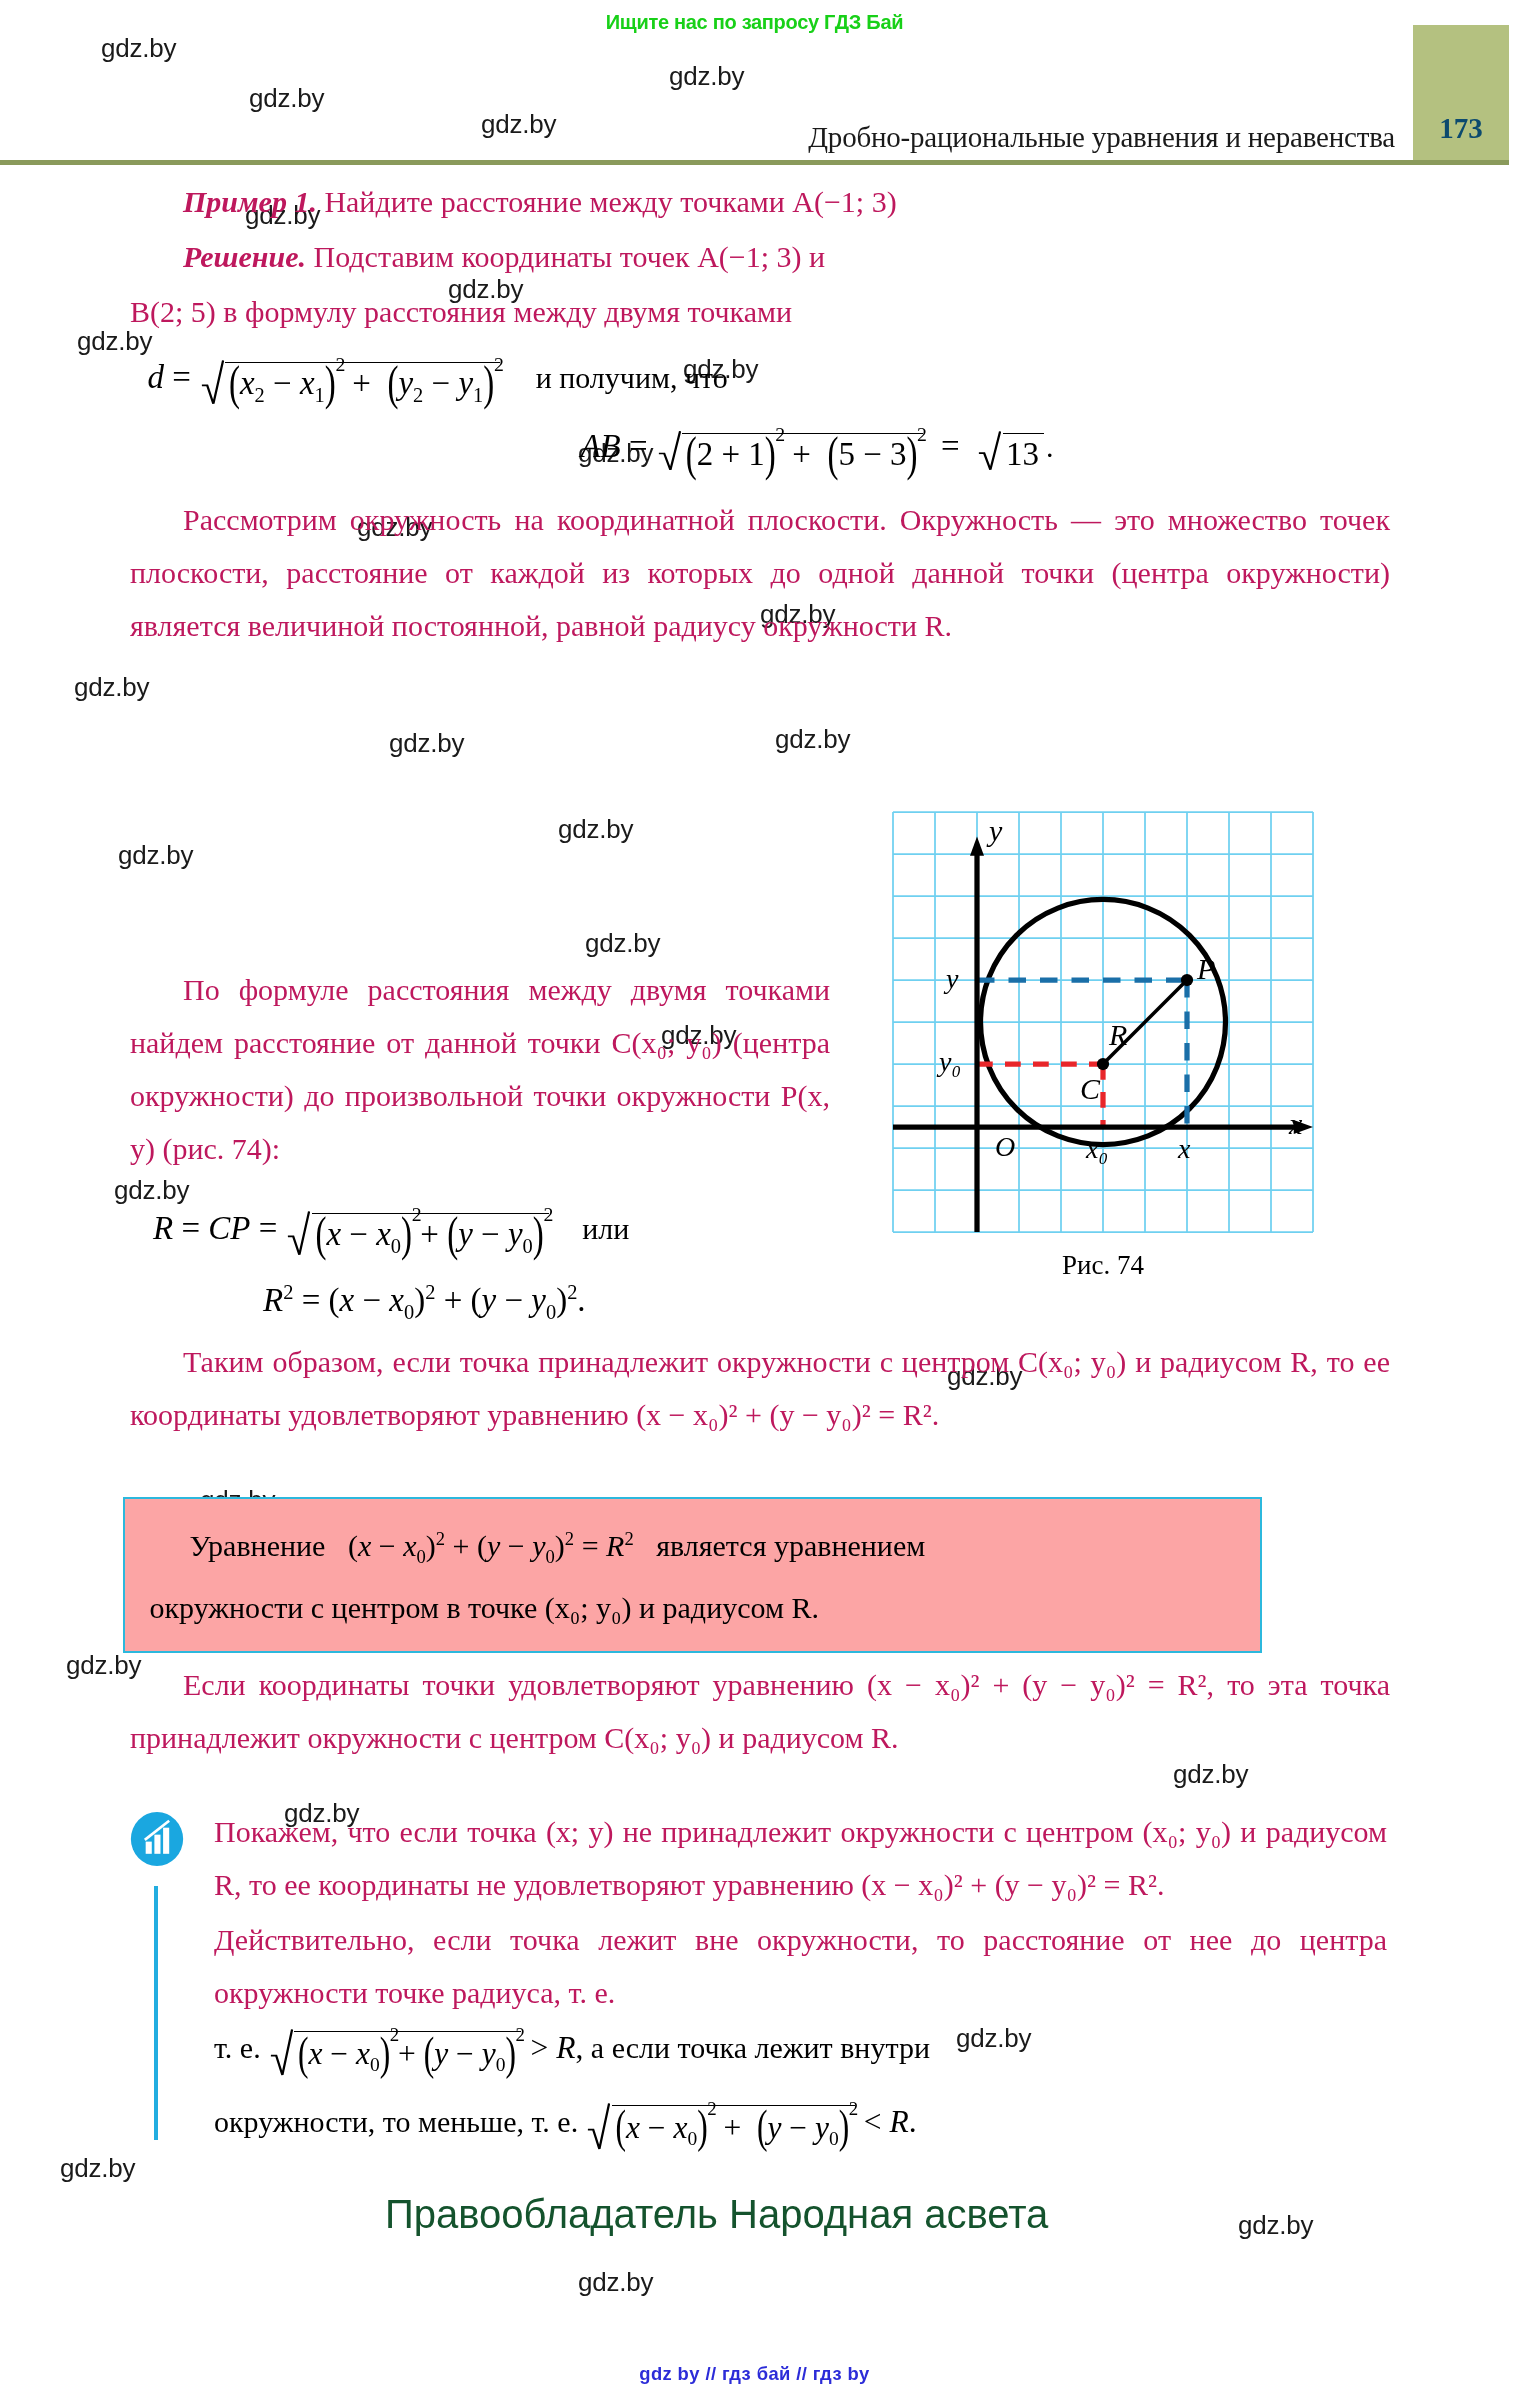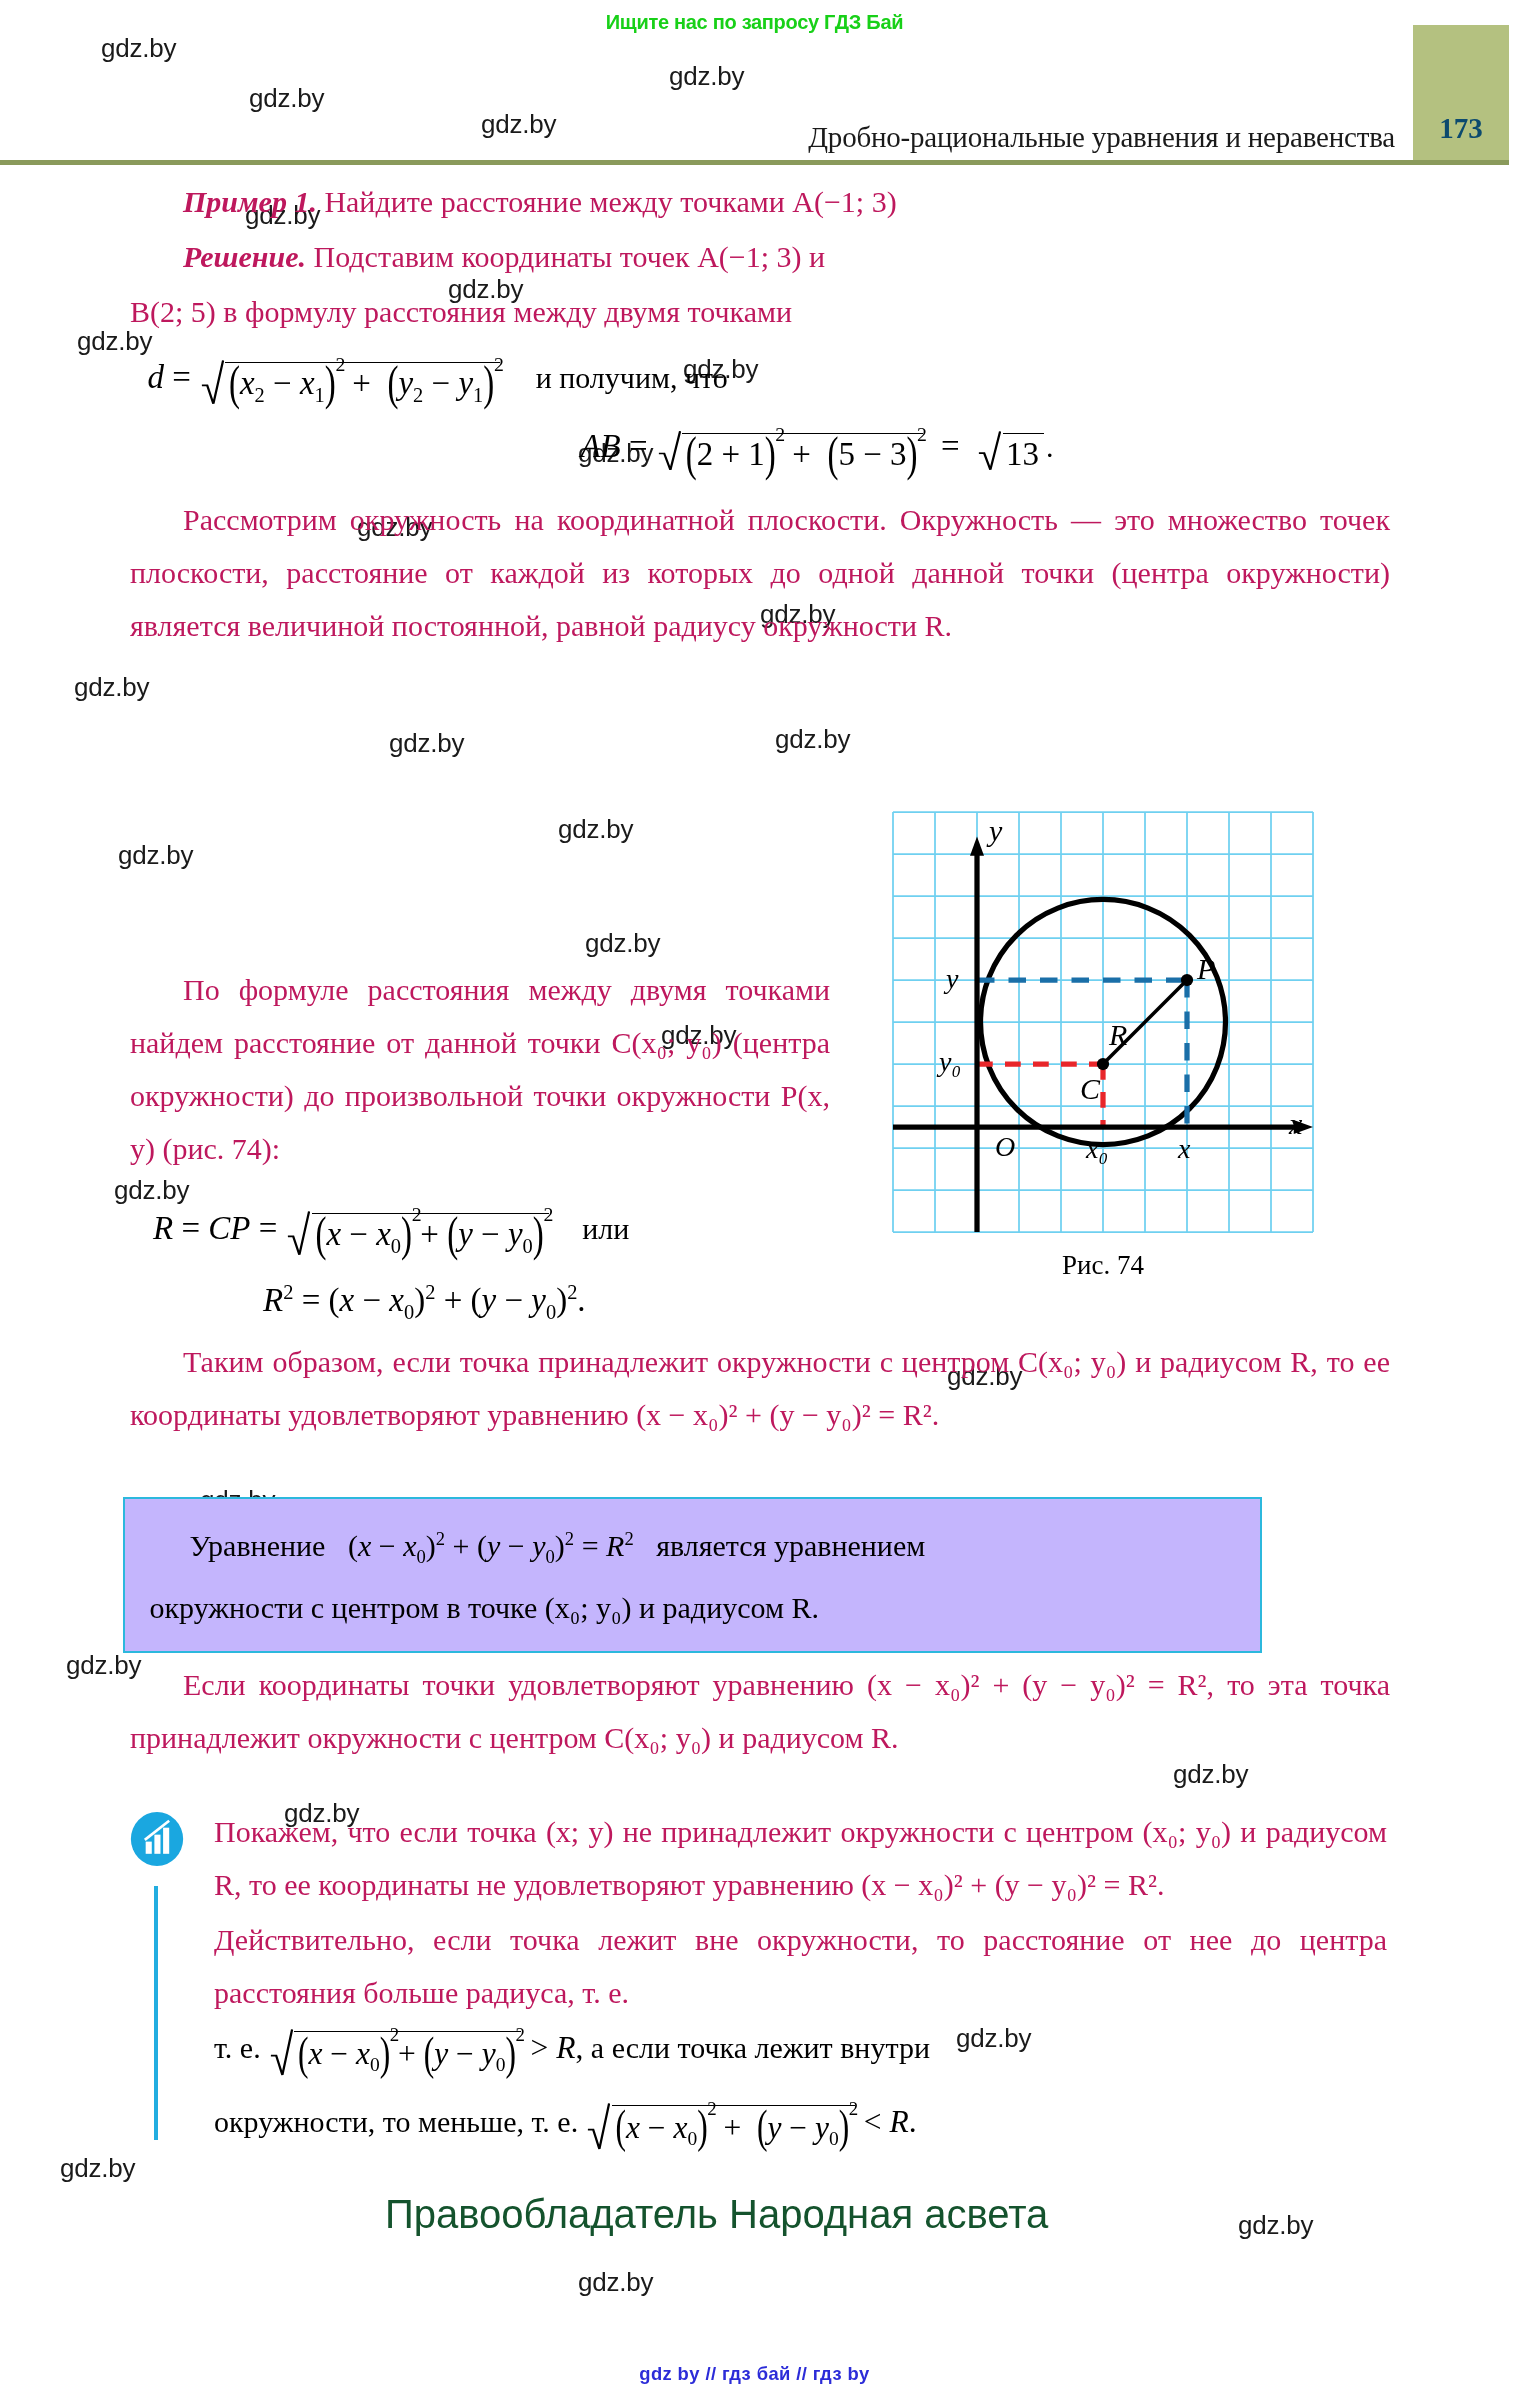--- a/index.html
+++ b/index.html
@@ -192,21 +192,21 @@
   }
 
   
   .callout {
     position: absolute;
     left: 123px;
     top: 1497px;
     width: 1139px;
     box-sizing: border-box;
     border: 2.6px solid #2cb8dd;
-    background: #c4b5fd;
+    background: #fca5a5;
     padding: 14px 24.5px 17.5px 24.5px;
   }
   .callout p {
     margin: 0;
     font-size: 30px;
     line-height: 51px;
     text-align: justify;
   }
   .callout p.first { text-indent: 40px; }
 
@@ -463,21 +463,21 @@
       <path d="M17 32 L45 10" stroke="#ffffff" stroke-width="3" fill="none"></path>
     </svg>
   </div>
   <div class="aside-rule"></div>
 
   <div style="position:absolute; left:214px; top:1805px; width:1173px;">
     <p class="body noindent">
       <span>Покажем, что если точка (x; y) не принадлежит окружности с центром (x₀; y₀) и радиусом R, то ее координаты не удовлетворяют уравнению (x − x₀)² + (y − y₀)² = R².</span>
     </p>
     <p class="body noindent">
-      <span>Действительно, если точка лежит вне окружности, то расстояние от нее до центра расстояния больше радиуса, т. е.</span>
+      <span>Действительно, если точка лежит вне окружности, то расстояние от нее до центра окружности точке радиуса, т. е.</span>
     </p>
   </div>
 
   <div style="position:absolute; left:214px; top:2026px; font-size:30px;">
     <span>т. е.</span>
     <span class="rad" style="font-size:31.5px;">
       <span class="radsym">
         <svg viewBox="0 0 26 70" preserveAspectRatio="none">
           <path d="M1 40 L7 40 L14 68 L25 2" stroke="#000" stroke-width="2.6" fill="none"></path>
         </svg>

